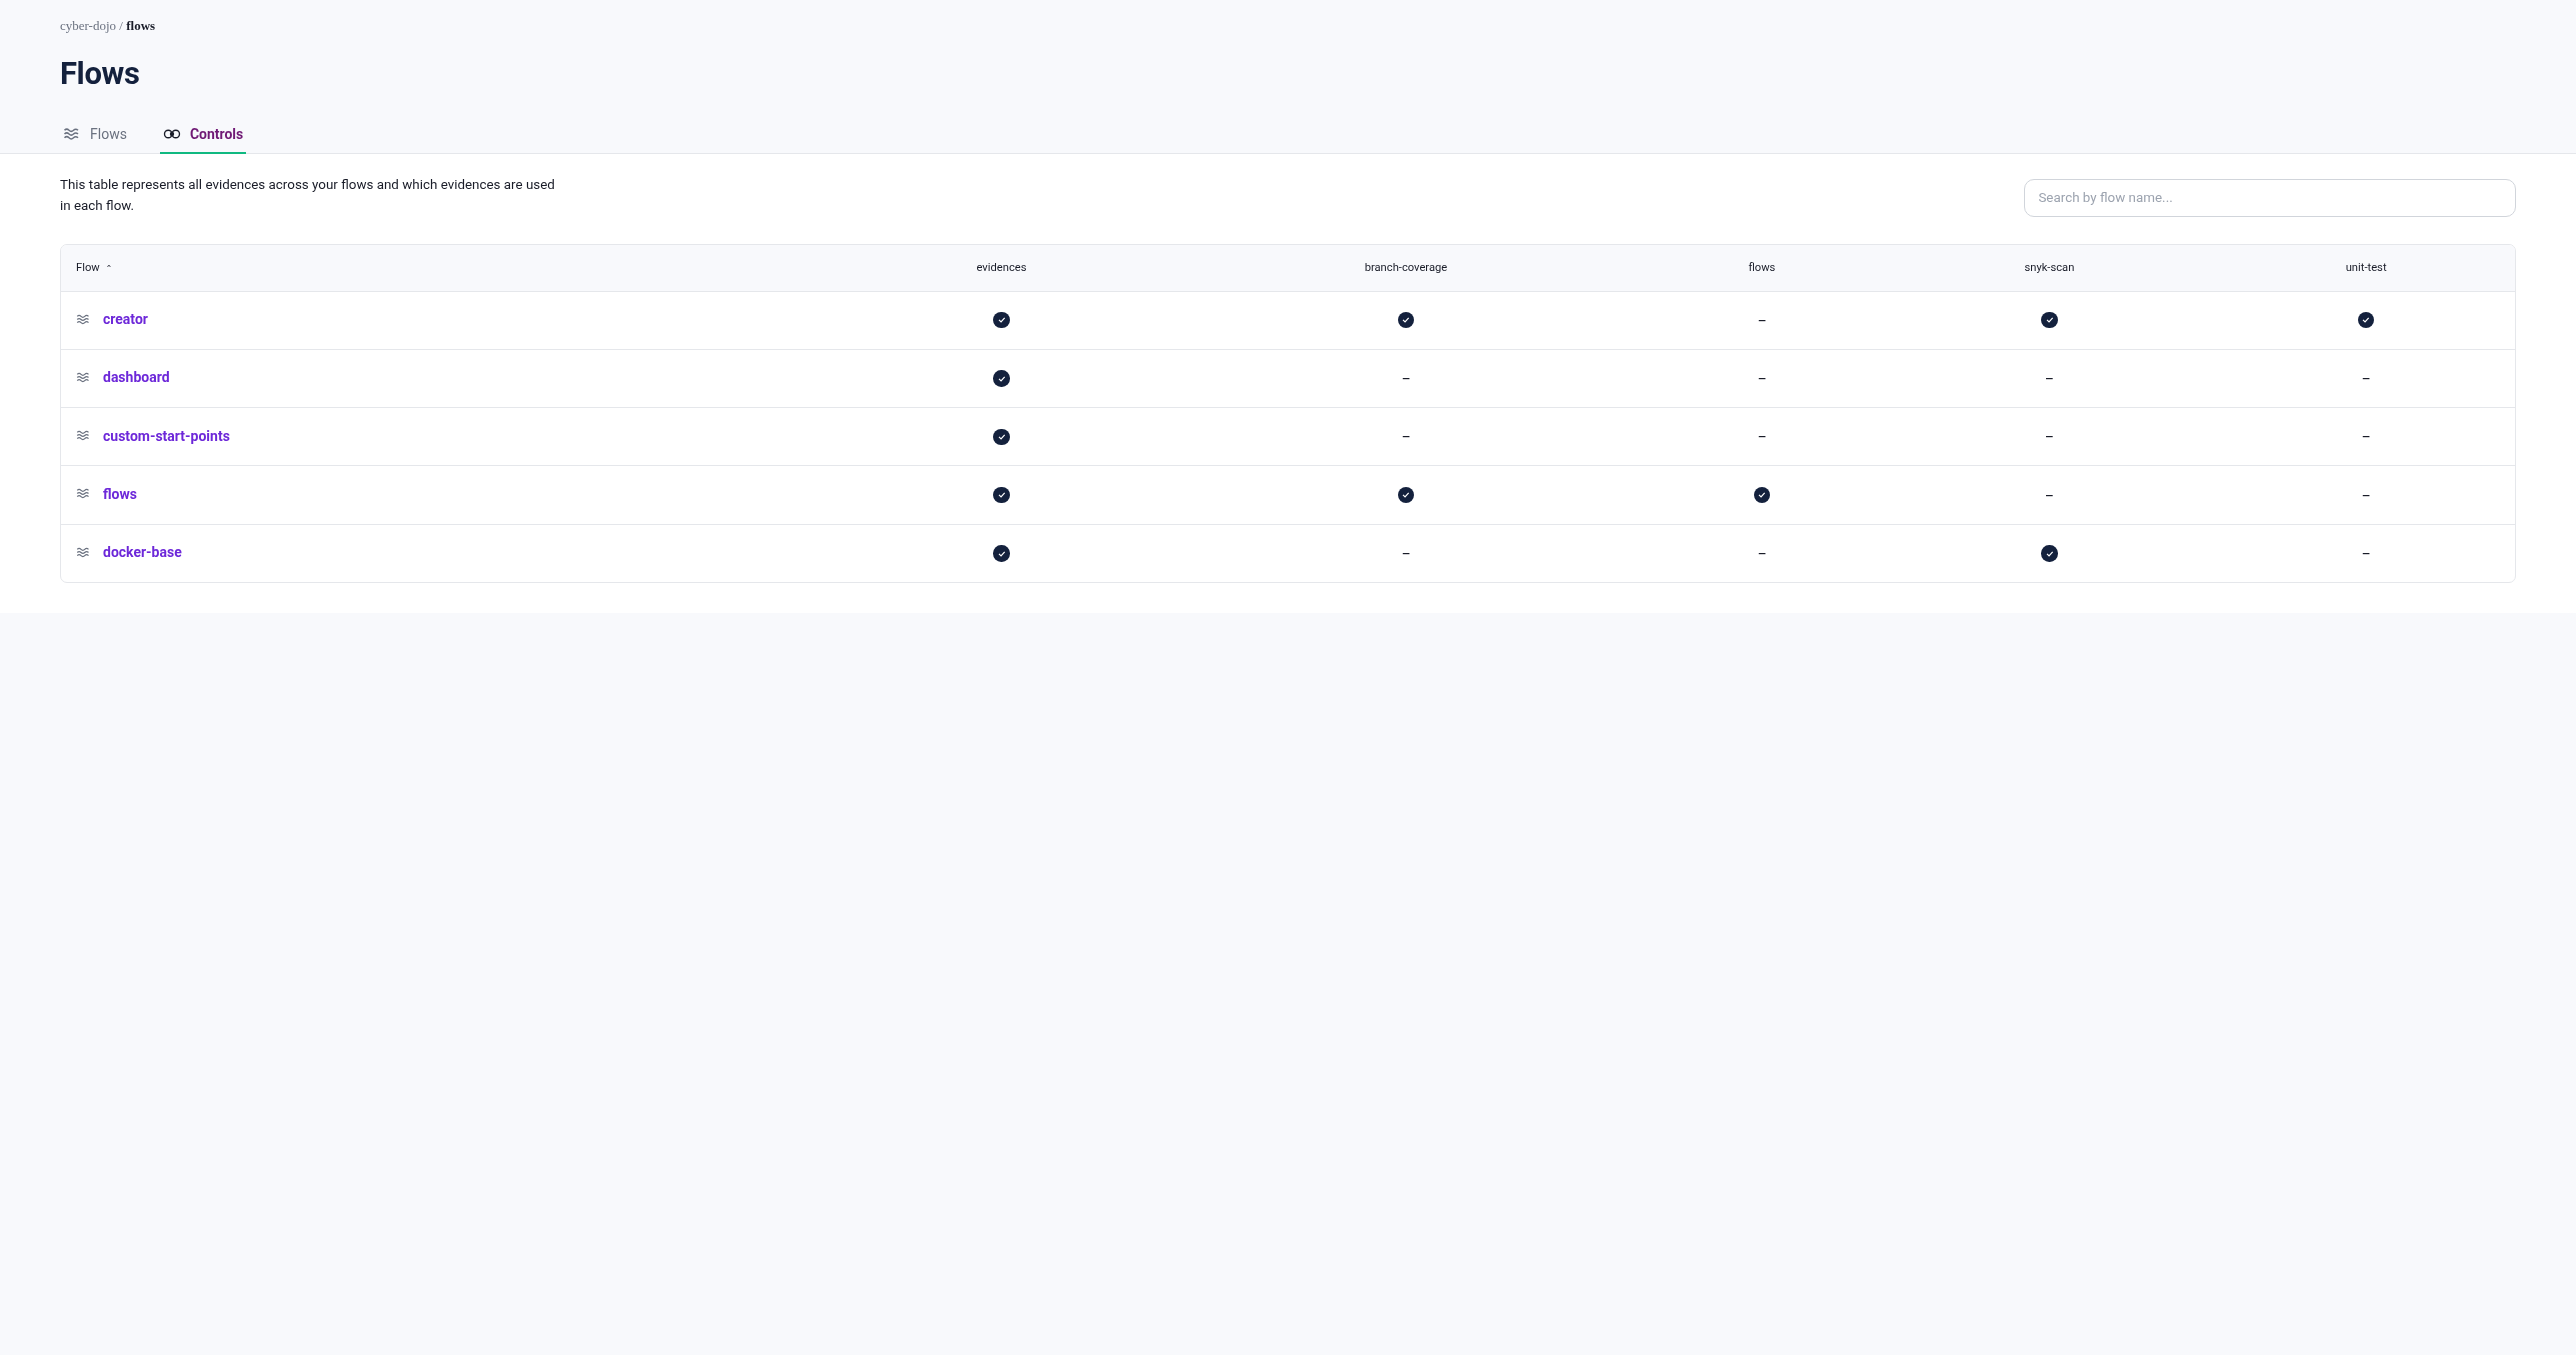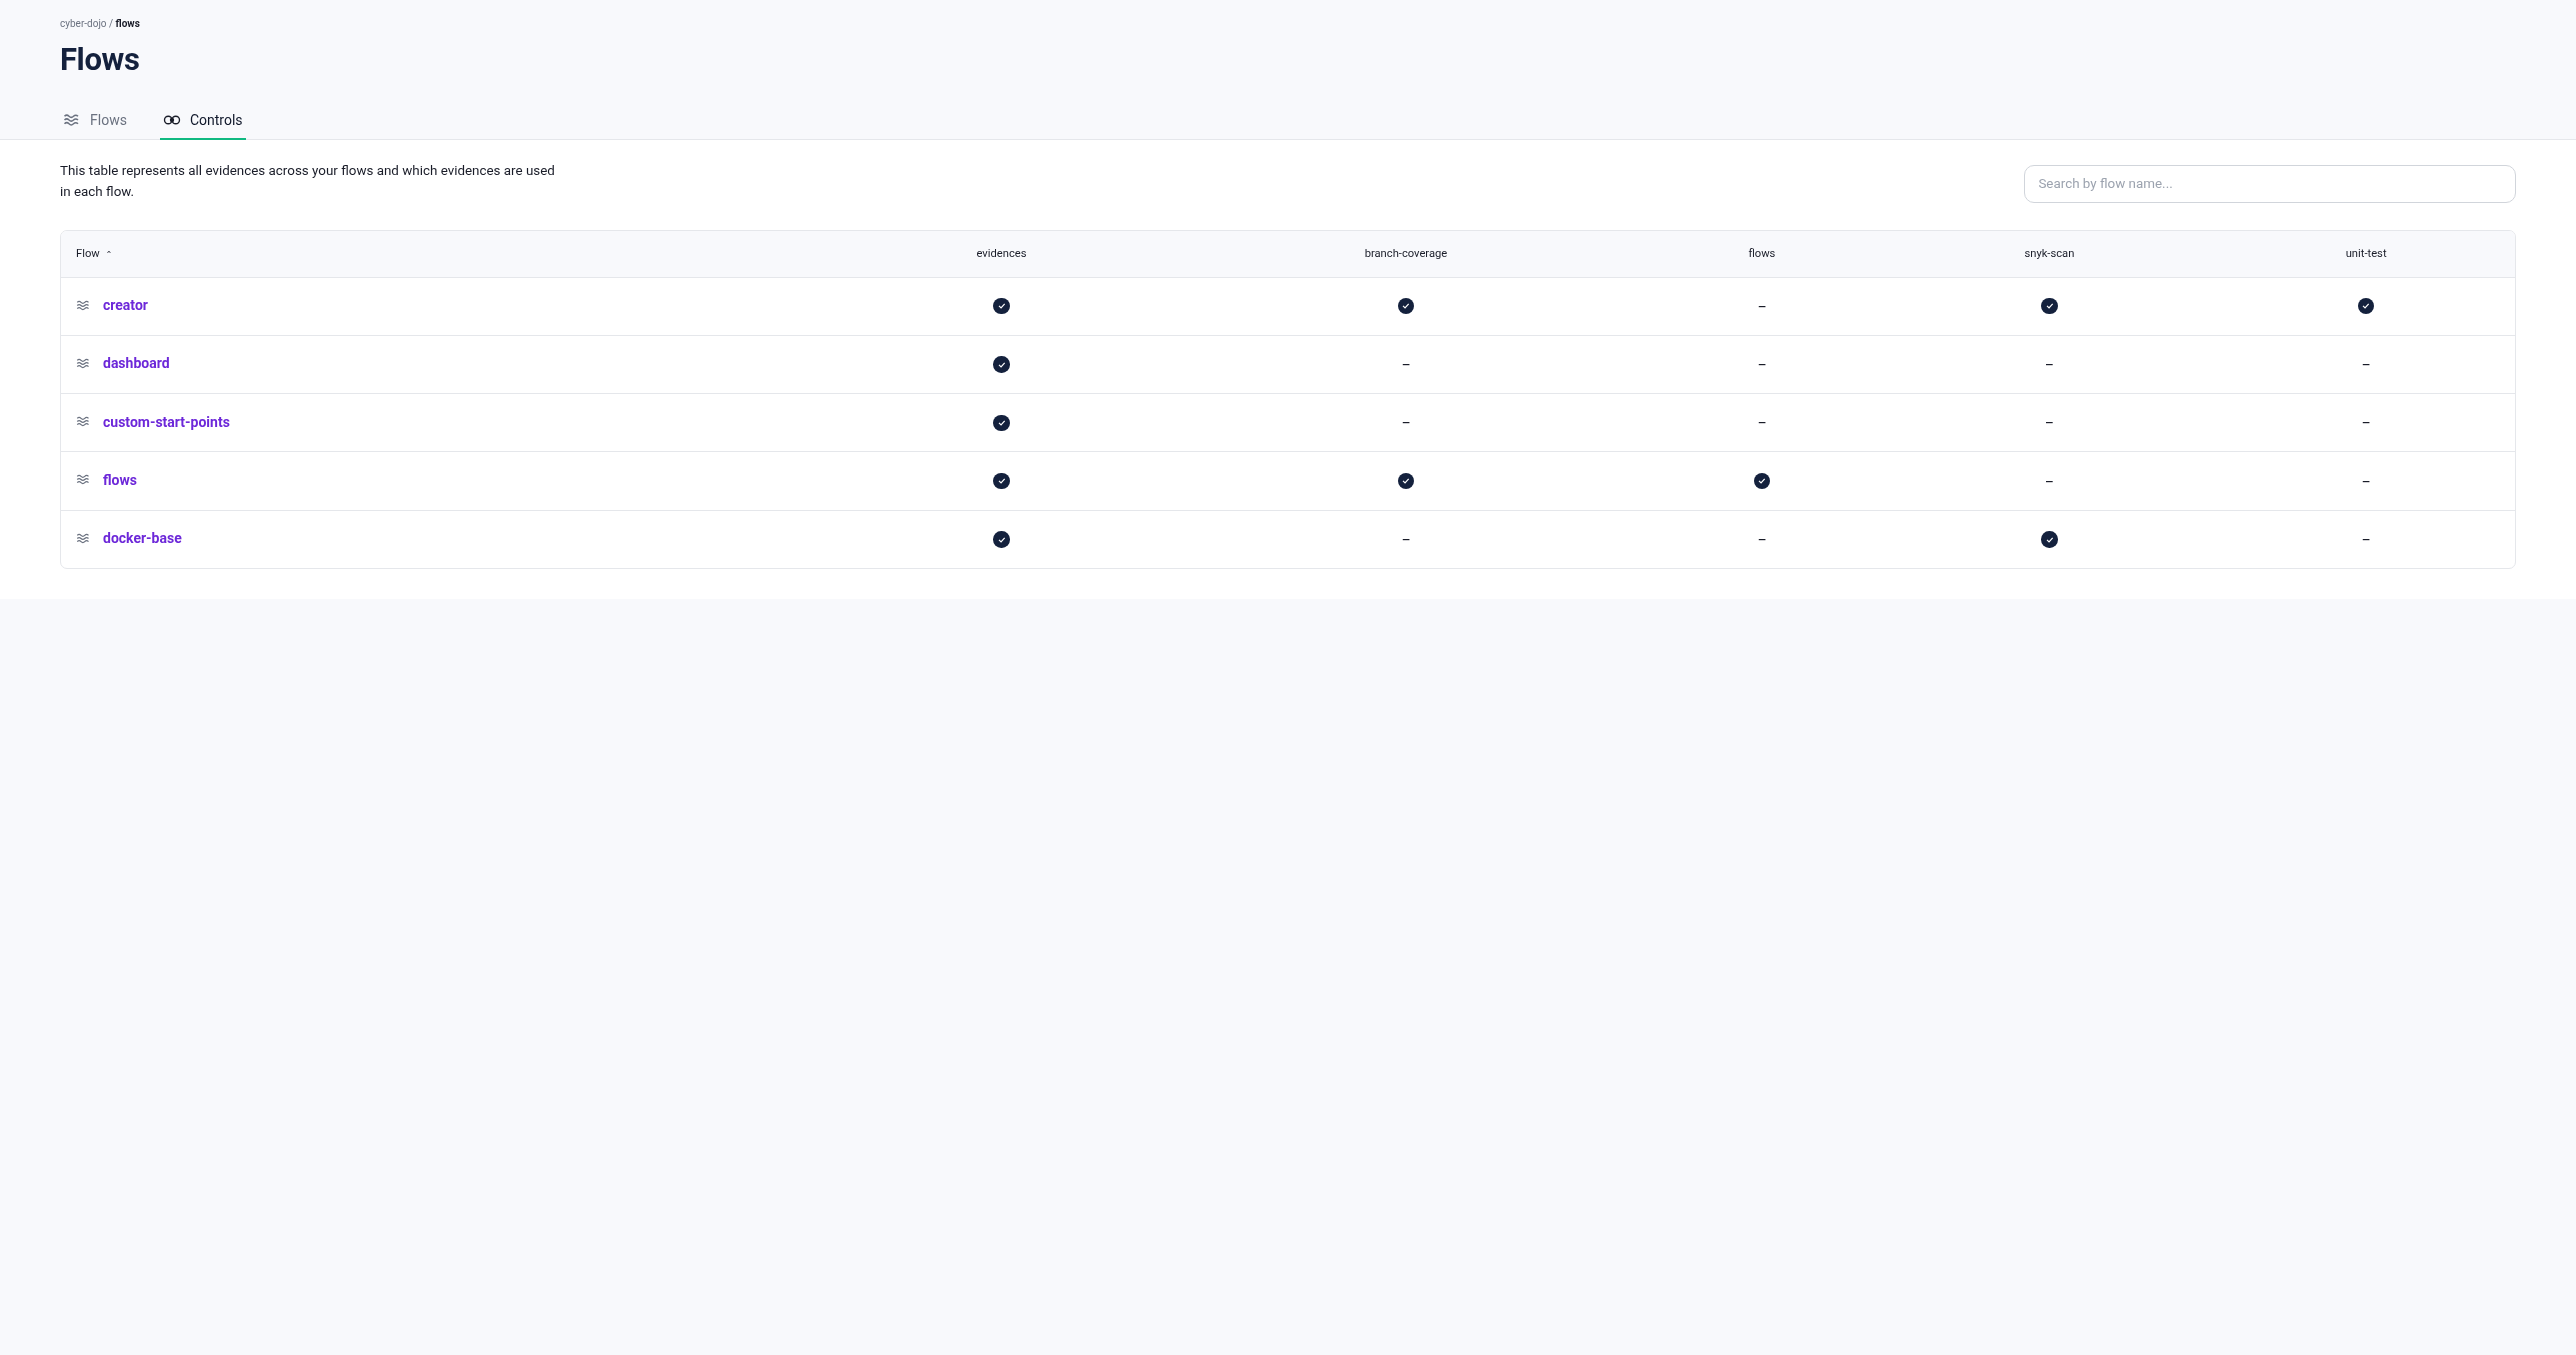--- a/index.html
+++ b/index.html
@@ -12,23 +12,24 @@
       background: #f8f9fc;
       color: #1a1d29;
       font-size: 11.2px;
     }
     .page-header {
       background: #f8f9fc;
       padding: 18px 60px 0 60px;
       border-bottom: 0.7px solid #e5e7eb;
     }
     .breadcrumb {
-      font-size: 10px;
+      font-size: 13px;
       color: #6b7280;
-      margin-bottom: 12px;
+      margin-bottom: 21px;
+      font-family: Liberation Serif, serif;
     }
     .breadcrumb-current {
       color: #1a1d29;
       font-weight: 700;
     }
     .page-title {
       font-size: 31px;
       font-weight: 700;
       color: #14213d;
       margin-bottom: 24px;
@@ -43,22 +44,22 @@
       align-items: center;
       gap: 9px;
       padding: 9px 3px;
       font-size: 14px;
       color: #6b7280;
       cursor: pointer;
       border-bottom: 2.2px solid transparent;
       margin-bottom: -0.7px;
     }
     .tab.active {
-      color: #0f172a;
-      font-weight: 400;
+      color: #701a75;
+      font-weight: 700;
       border-bottom-color: #10b981;
     }
     .tab-icon {
       width: 18px;
       height: 18px;
       display: inline-flex;
       align-items: center;
       justify-content: center;
     }
     .content {

